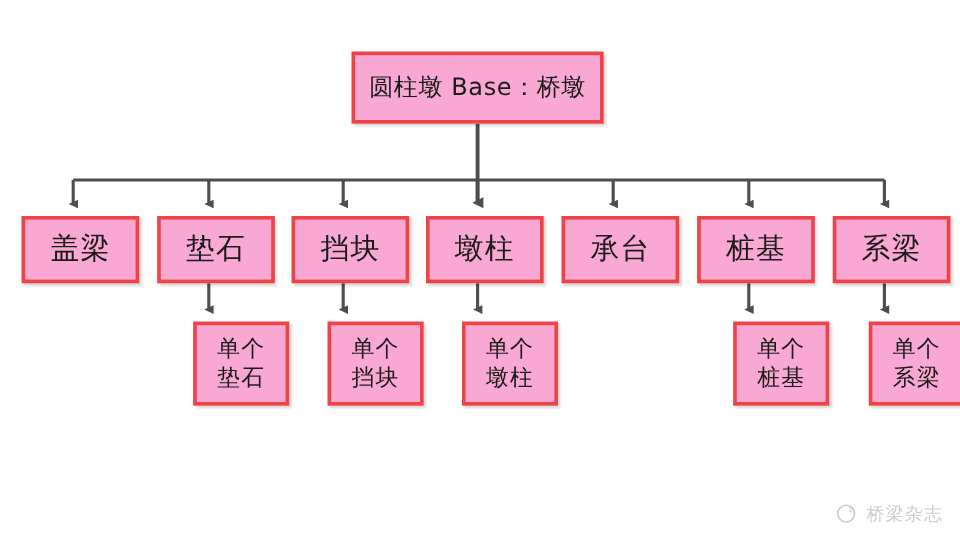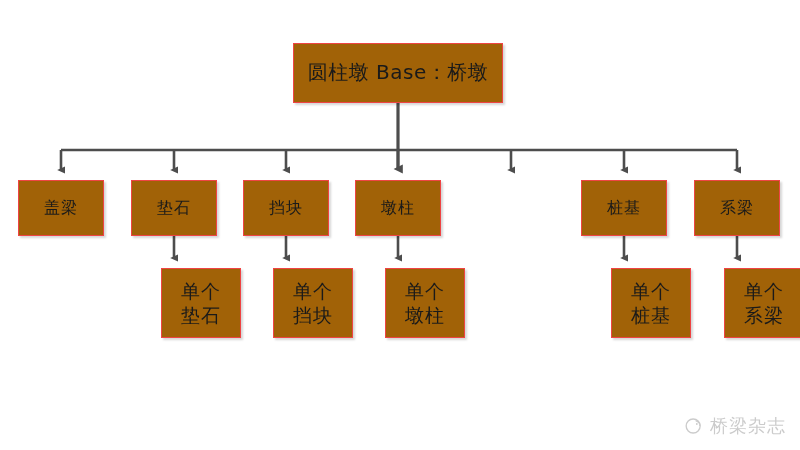--- a/index.html
+++ b/index.html
@@ -21,44 +21,44 @@
   #wires {
     position: absolute;
     left: 0;
     top: 0;
     width: 800px;
     height: 450px;
   }
   .node {
     position: absolute;
     box-sizing: border-box;
-    background: #a16207;
-    border: 1px solid #ef4444;
+    background: #f9a8d4;
+    border: 3px solid #ef4444;
     box-shadow: 2px 2px 2px rgba(0,0,0,0.16);
     display: flex;
     align-items: center;
     justify-content: center;
     text-align: center;
     color: #1a1a1a;
     line-height: 1.28;
     z-index: 2;
   }
   .node-root {
     left: 293px;
     top: 43px;
     width: 210px;
     height: 60px;
     font-size: 20px;
     letter-spacing: 0.5px;
   }
   .node-lvl2 {
     top: 180px;
-    width: 86px;
+    width: 98px;
     height: 56px;
-    font-size: 16px;
+    font-size: 24px;
     letter-spacing: 1px;
     font-family: Liberation Serif, serif;
   }
   .node-lvl3 {
     top: 268px;
     width: 80px;
     height: 70px;
     font-size: 19px;
     letter-spacing: 1px;
     margin-left: 27px;
@@ -70,21 +70,21 @@
     position: absolute;
     right: 14px;
     bottom: 12px;
     display: flex;
     align-items: center;
     gap: 6px;
     opacity: 0.30;
     z-index: 3;
   }
   .watermark-text {
-    font-size: 18px;
+    font-size: 15px;
     color: #555555;
     letter-spacing: 1px;
     font-family: Liberation Sans, sans-serif;
   }
   .wm-logo {
     width: 20px;
     height: 20px;
     display: block;
   }
 </style>
@@ -131,20 +131,21 @@
       <path d="M737,236 L737,258" marker-end="url(#arrowhead)"></path>
     </g>
   </svg>
 
   <div class="node node-root">圆柱墩 Base：桥墩</div>
 
   <div class="node node-lvl2" style="left:18px">盖梁</div>
   <div class="node node-lvl2" style="left:131px">垫石</div>
   <div class="node node-lvl2" style="left:243px">挡块</div>
   <div class="node node-lvl2" style="left:355px">墩柱</div>
+  <div class="node node-lvl2" style="left:468px">承台</div>
   <div class="node node-lvl2" style="left:581px">桩基</div>
   <div class="node node-lvl2" style="left:694px">系梁</div>
 
   <div class="node node-lvl3" style="left:134px">
     <span>
       <span class="l1">单个</span>
       <span class="l2">垫石</span>
     </span>
   </div>
   <div class="node node-lvl3" style="left:246px">

